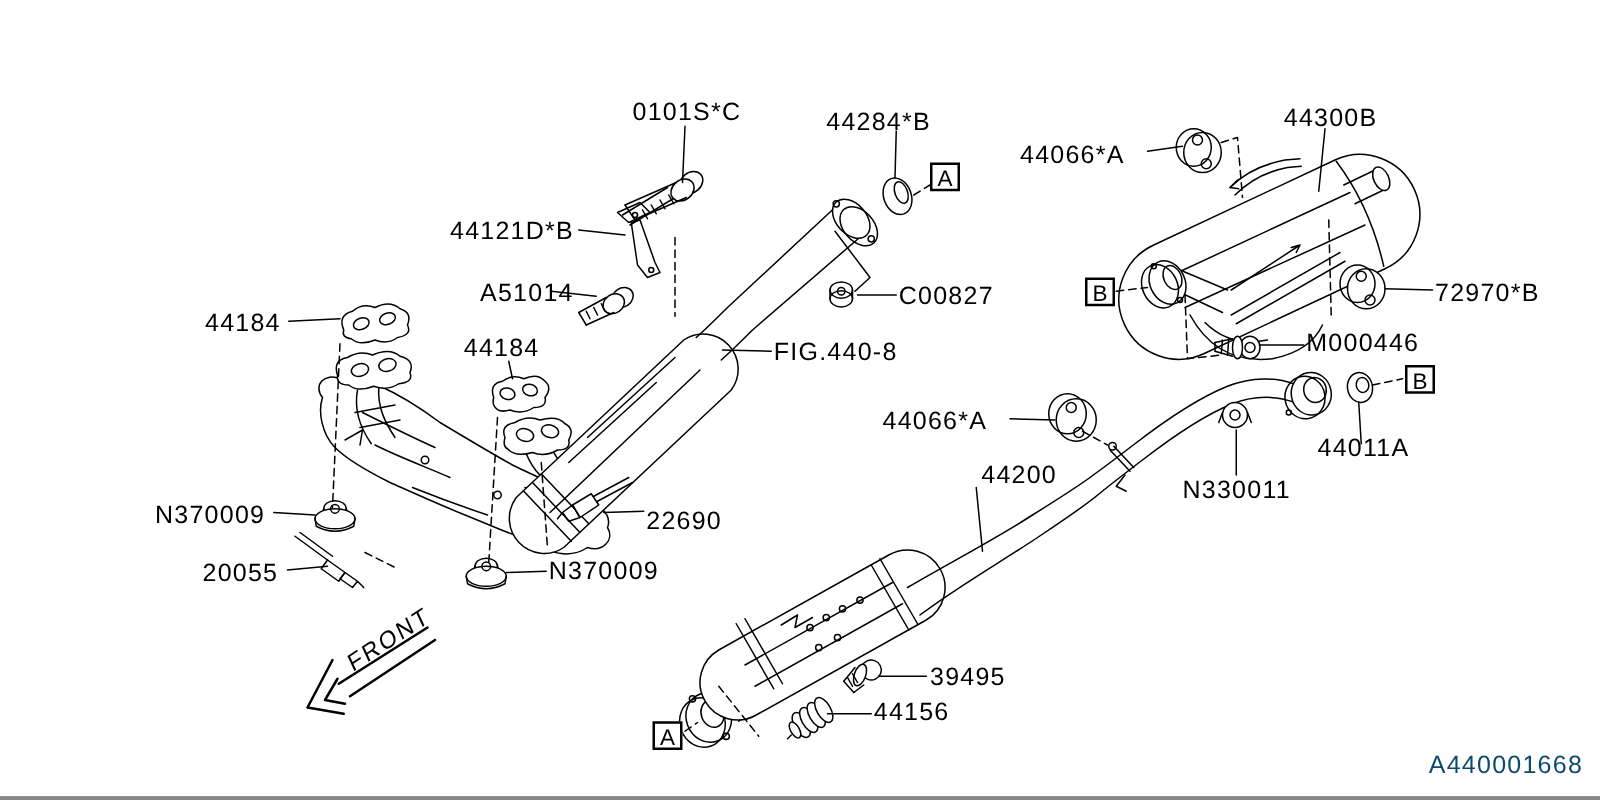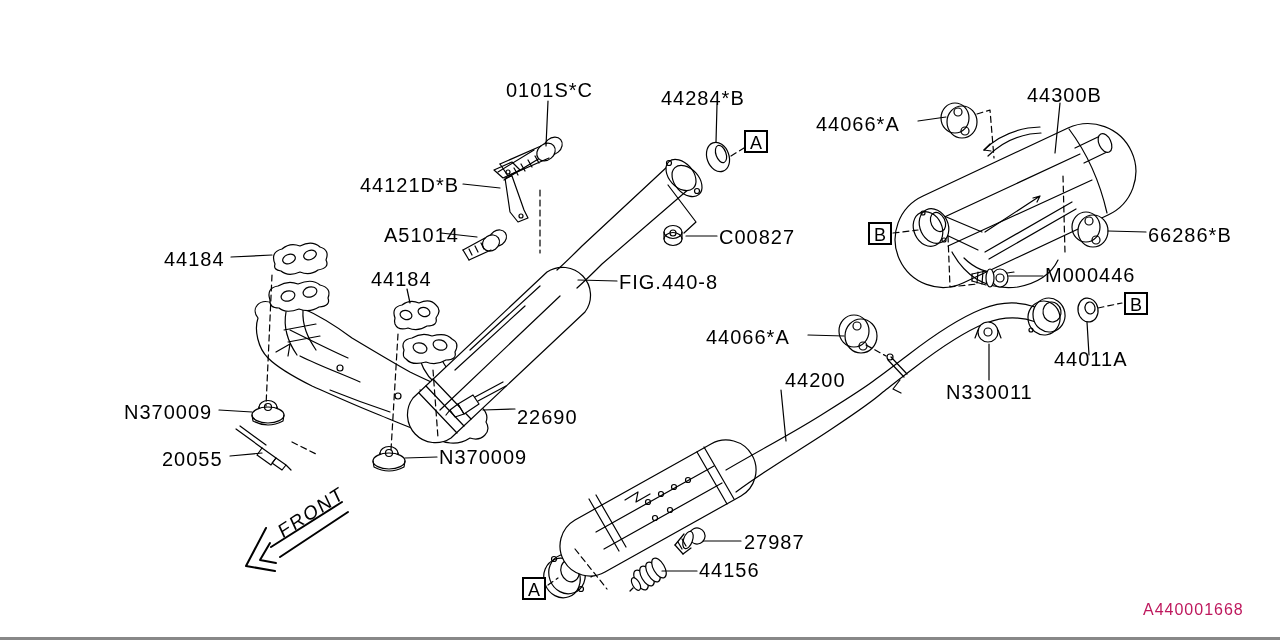--- a/index.html
+++ b/index.html
@@ -16,21 +16,21 @@
     position:absolute;width:24px;height:23px;border:2px solid #000;
     font-size:18px;line-height:22px;text-align:center;color:#000;
     background:#fff;box-sizing:border-box;
   }
   .front-label{
     position:absolute;font-size:19px;letter-spacing:2px;color:#000;
     transform:rotate(-33deg) skewX(-8deg);transform-origin:left center;
     white-space:nowrap;
   }
   .drawing-no{
-    position:absolute;font-size:16px;letter-spacing:1px;color:#be185d;white-space:nowrap;
+    position:absolute;font-size:20px;letter-spacing:1px;color:#0c4a6e;white-space:nowrap;
   }
 </style>
 </head>
 <body>
 
 <div id="stage">
 
   <svg id="artwork" viewBox="0 0 1280 640" fill="none" stroke="#000" stroke-width="1.2" stroke-linecap="round" stroke-linejoin="round">
 
     <g>
@@ -331,25 +331,25 @@
   <div class="part-label" style="left:164px;top:248px">44184</div>
   <div class="part-label" style="left:371px;top:268px">44184</div>
   <div class="part-label" style="left:124px;top:401px">N370009</div>
   <div class="part-label" style="left:162px;top:448px">20055</div>
   <div class="part-label" style="left:517px;top:406px">22690</div>
   <div class="part-label" style="left:439px;top:446px">N370009</div>
   <div class="part-label" style="left:661px;top:87px">44284*B</div>
   <div class="part-label" style="left:719px;top:226px">C00827</div>
   <div class="part-label" style="left:619px;top:271px">FIG.440-8</div>
   <div class="part-label" style="left:785px;top:369px">44200</div>
-  <div class="part-label" style="left:744px;top:531px">27987</div>
+  <div class="part-label" style="left:744px;top:531px">39495</div>
   <div class="part-label" style="left:699px;top:559px">44156</div>
   <div class="part-label" style="left:816px;top:113px">44066*A</div>
   <div class="part-label" style="left:1027px;top:84px">44300B</div>
-  <div class="part-label" style="left:1148px;top:224px">66286*B</div>
+  <div class="part-label" style="left:1148px;top:224px">72970*B</div>
   <div class="part-label" style="left:1045px;top:264px">M000446</div>
   <div class="part-label" style="left:706px;top:326px">44066*A</div>
   <div class="part-label" style="left:946px;top:381px">N330011</div>
   <div class="part-label" style="left:1054px;top:348px">44011A</div>
 
   <div class="marker-box" style="left:744px;top:130px">A</div>
   <div class="marker-box" style="left:868px;top:222px">B</div>
   <div class="marker-box" style="left:1124px;top:292px">B</div>
   <div class="marker-box" style="left:522px;top:577px">A</div>
 

